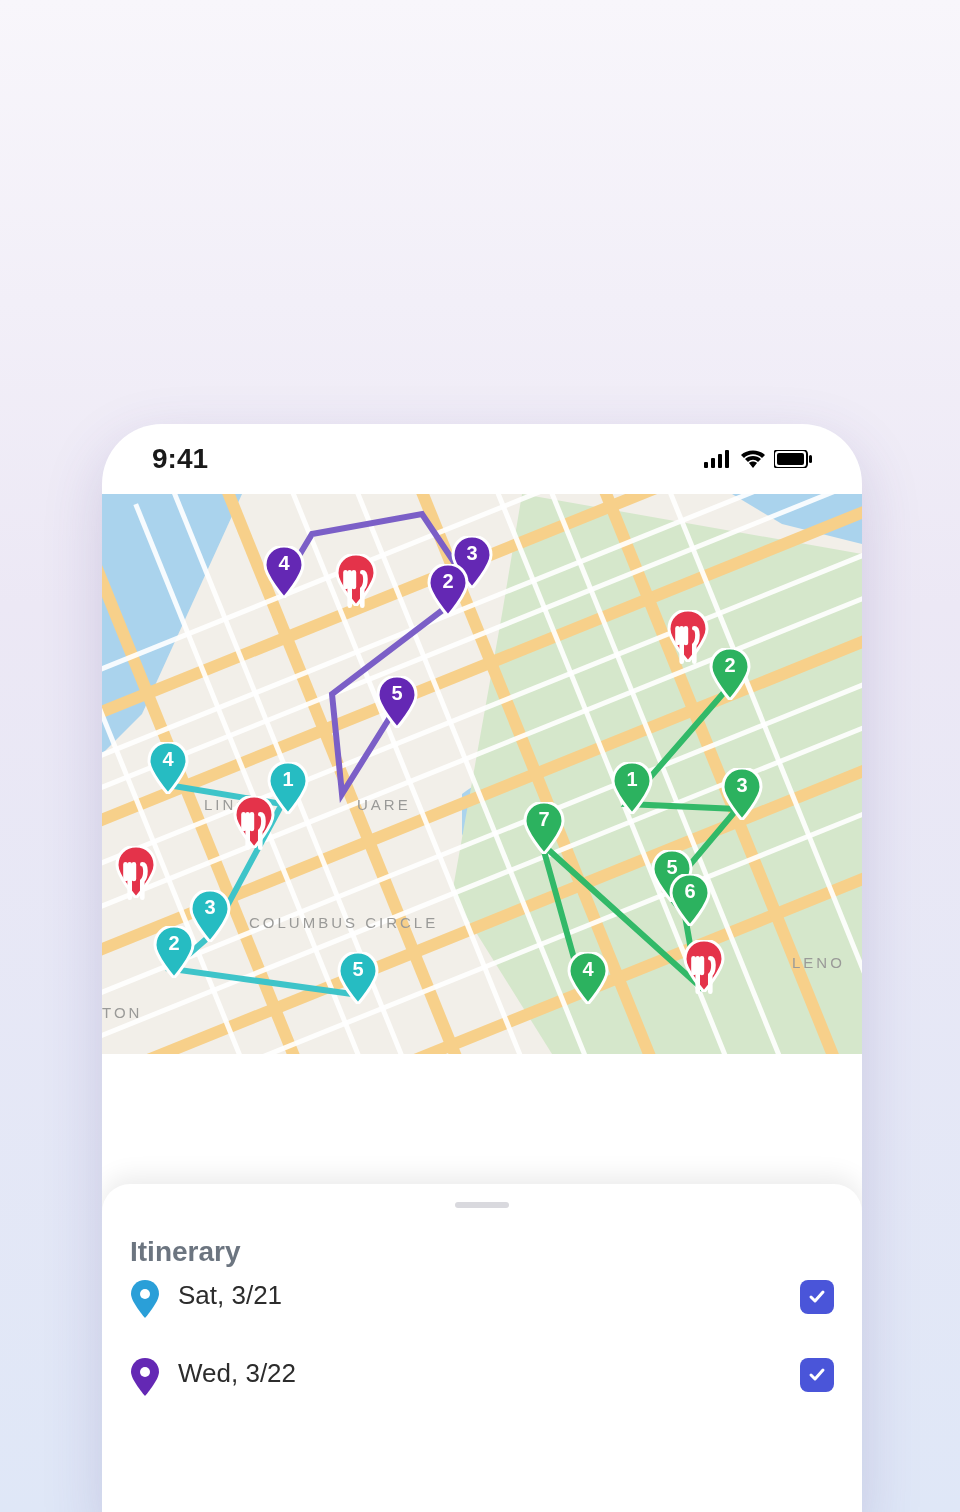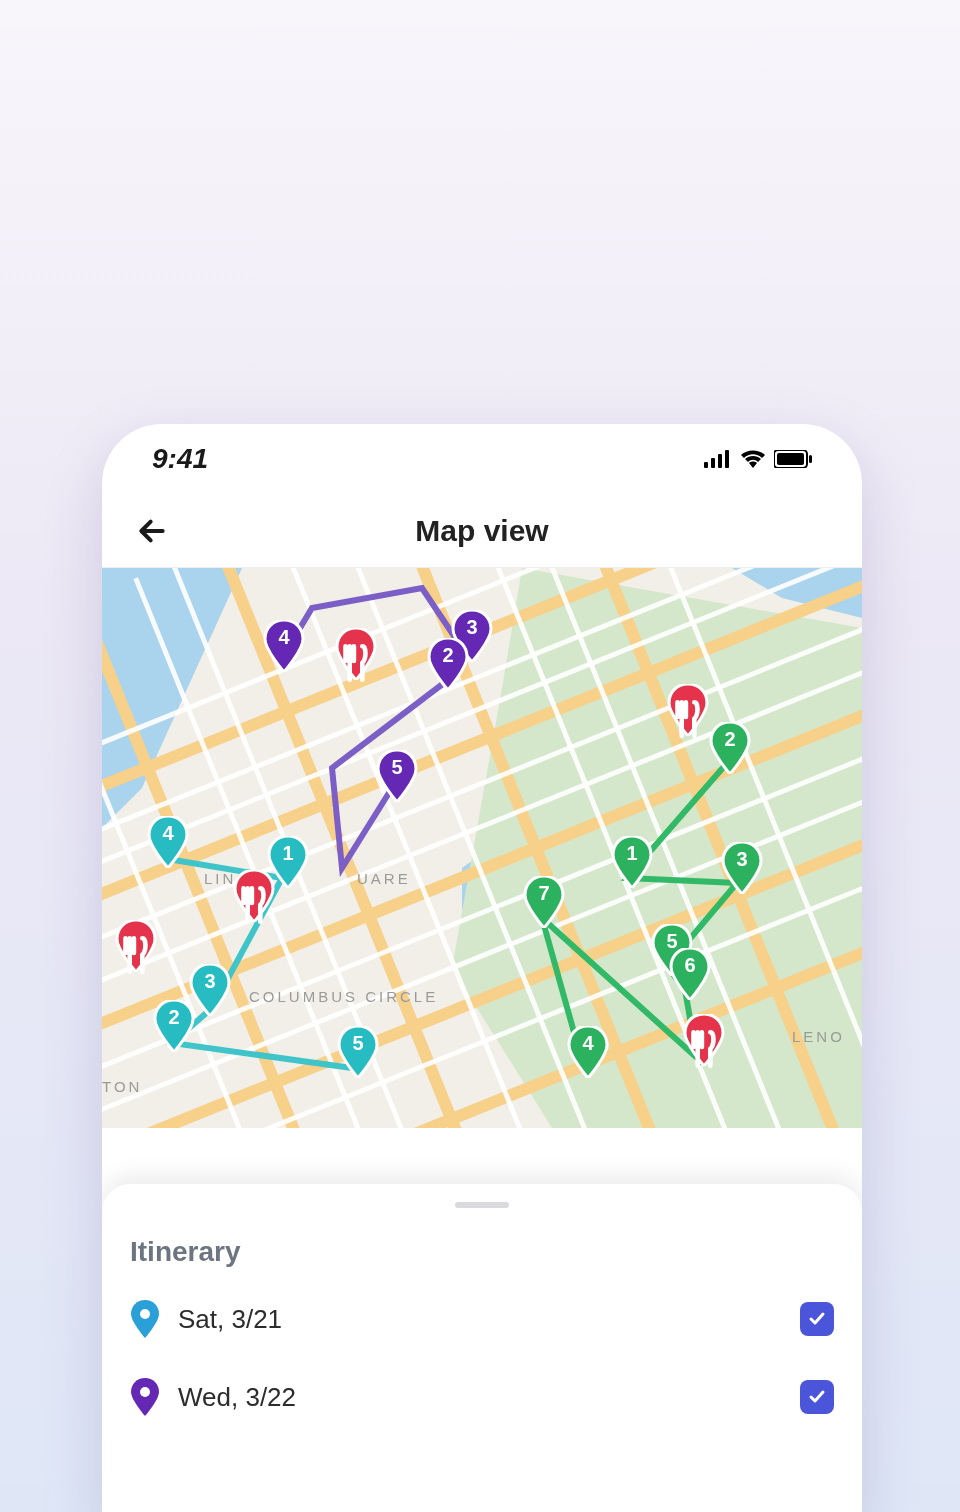--- a/index.html
+++ b/index.html
@@ -21,21 +21,20 @@
       border-radius: 60px 60px 0 0;
       box-shadow: 0 20px 60px rgba(80,60,140,0.18);
       overflow: hidden;
     }
     .status-bar {
       height: 70px;
       display: flex;
       justify-content: space-between;
       align-items: center;
       padding: 0 50px;
-      font-style: italic;
     }
     .status-time {
       font-size: 28px;
       font-weight: 700;
       color: #1a1a1a;
     }
     .status-icons {
       display: flex;
       gap: 8px;
       align-items: center;
@@ -122,21 +121,21 @@
       margin: 0 auto 28px;
     }
     .sheet-title {
       font-size: 28px;
       font-weight: 700;
       color: #6c7580;
       margin-bottom: 12px;
     }
     .it-row {
       display: flex;
-      align-items: center;
+      align-items: flex-start;
       height: 78px;
       gap: 18px;
     }
     .it-pin {
       width: 30px; height: 38px;
       flex-shrink: 0;
     }
     .it-label {
       font-size: 26px;
       color: #2c2c2c;
@@ -170,28 +169,20 @@
           <path d="M13 18 L9 13 C11 11 15 11 17 13 Z M5 9 C9 5 17 5 21 9 L18 12 C15 9 11 9 8 12 Z M1 5 C7 -1 19 -1 25 5 L22 8 C17 3 9 3 4 8 Z" fill="#000"></path>
         </svg>
       <svg class="battery-icon" width="38" height="18" viewBox="0 0 38 18">
           <rect x="0" y="0" width="33" height="18" rx="4" fill="none" stroke="#000" stroke-width="2"></rect>
           <rect x="3" y="3" width="27" height="12" rx="2" fill="#000"></rect>
           <rect x="35" y="5" width="3" height="8" rx="1.5" fill="#000"></rect>
         </svg>
     </div>
   </div>
 
-  <div class="nav-bar">
-    <div class="back-btn">
-      <svg width="32" height="32" viewBox="0 0 24 24">
-          <path d="M20 12 H5 M11 5 L4 12 L11 19" stroke="#1a1a1a" stroke-width="3" fill="none" stroke-linecap="round" stroke-linejoin="round"></path>
-        </svg>
-    </div>
-    <div class="nav-title">Map view</div>
-  </div>
 
   <div class="map-area">
     <svg class="map-bg" viewBox="0 0 760 560" width="760" height="560">
       <rect class="land" width="760" height="560"></rect>
       <path class="water" d="M0 0 L140 0 L40 220 L0 260 Z"></path>
       <path class="water" d="M630 0 L760 0 L760 50 L680 30 Z"></path>
       <path class="water" d="M400 130 Q440 110 480 150 Q460 200 410 190 Z"></path>
       <path class="water" d="M360 300 Q410 260 470 300 Q490 350 440 400 Q380 380 360 340 Z"></path>
       <path class="park" d="M420 0 L760 60 L760 560 L450 560 L350 400 L400 120 Z"></path>
       <g transform="rotate(-22 380 280)">

